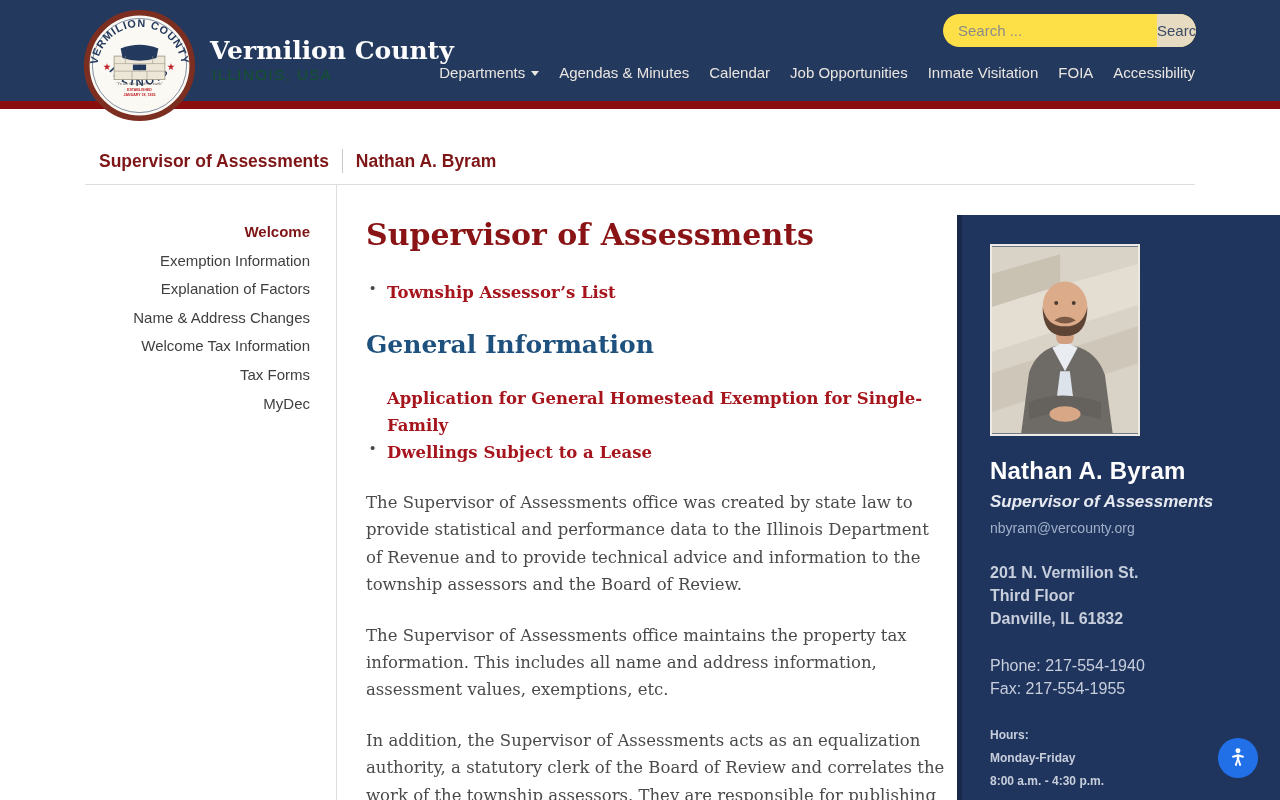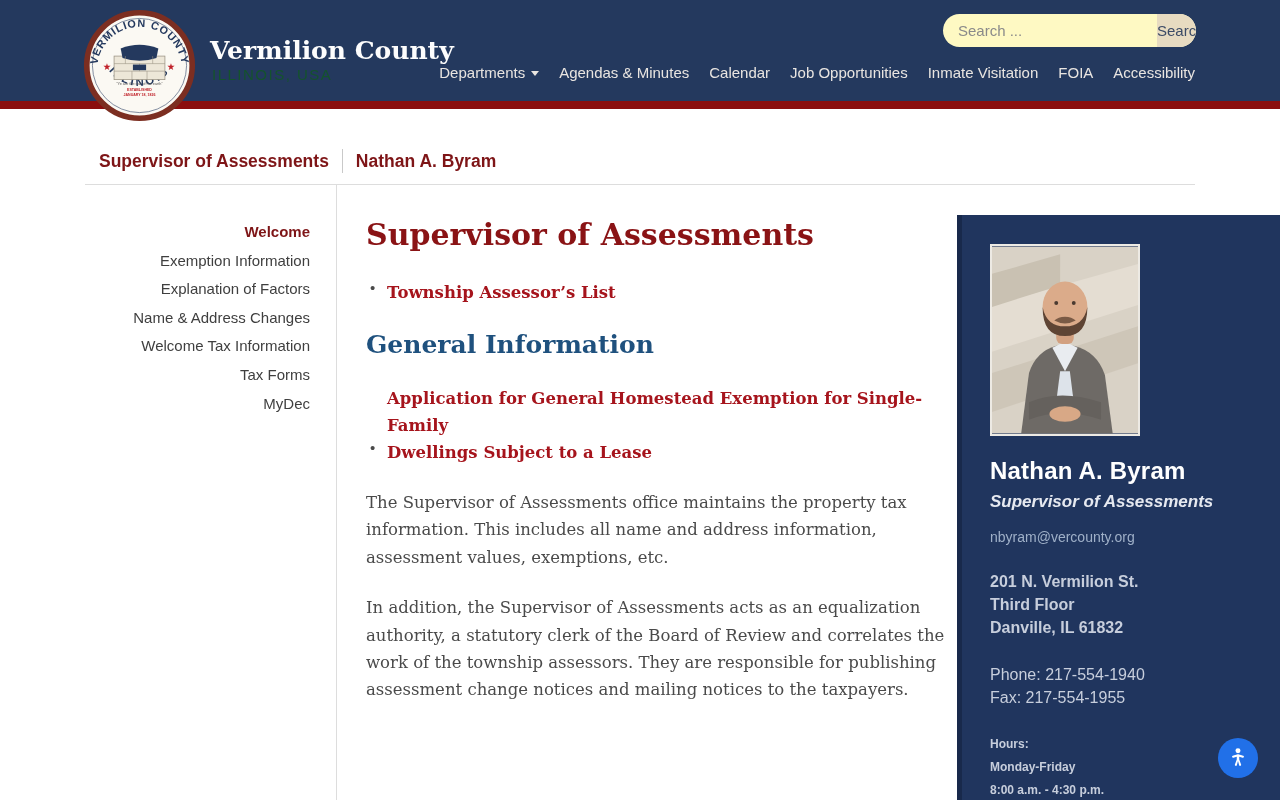--- a/index.html
+++ b/index.html
@@ -7,21 +7,21 @@
     font-family:"Liberation Sans", sans-serif; }
 
   
   .header { position:absolute; top:0; left:0; width:1280px; height:101px; background:#24395E; }
   .redbar { position:absolute; top:101px; left:0; width:1280px; height:8px; background:#8B0E0E; }
   .logo { position:absolute; left:83px; top:9px; width:113px; height:113px; z-index:6; cursor:pointer; }
   .brand-title { position:absolute; left:210px; top:36px; font-family:"DejaVu Serif", serif;
     font-weight:bold; font-size:25px; color:#FDFDFD; }
   .brand-sub { position:absolute; left:212px; top:66px; font-size:15px; color:#14532d; letter-spacing:1.5px; }
 
-  .search { position:absolute; top:14px; left:943px; width:253px; height:33px; background:#fef9c3;
+  .search { position:absolute; top:14px; left:943px; width:253px; height:33px; background:#fde047;
     border-radius:17px; display:flex; overflow:hidden; }
   .search input { flex:1; border:none; outline:none; padding:0 0 0 15px; font-size:15px; color:#555;
     font-family:"Liberation Sans", sans-serif; background:transparent; }
   .search input::placeholder { color:#8a8a8a; }
   .search button { width:67px; border:none; background:#E7DBC1; color:#3C4B66; font-size:15px;
     font-family:"Liberation Sans", sans-serif; border-radius:0 17px 17px 0; cursor:pointer; }
 
   .nav { position:absolute; top:64px; left:446px; width:749px; display:flex; gap:20px;
     justify-content:flex-end; align-items:center; }
   .nav-item { color:#E9E5E1; font-size:15px; white-space:nowrap; cursor:pointer; display:flex;
@@ -56,21 +56,21 @@
   .no-bullet { padding-left:21px; }
   .para { font-family:"DejaVu Serif", serif; font-size:16.5px; line-height:27.4px; color:#4A4A4A;
     margin-top:23px; }
 
   
   .panel { position:absolute; top:215px; left:957px; width:323px; height:585px; background:#20355E;
     border-left:5px solid #18294B; padding:29px 28px 0 28px; }
   .photo { width:150px; height:192px; border:2px solid #EDEAE4; display:block; }
   .p-name { margin-top:21px; font-size:24px; font-weight:bold; color:#FFFFFF; letter-spacing:0.2px; }
   .p-role { margin-top:7px; font-size:17px; font-weight:bold; font-style:italic; color:#E6E9F0; }
-  .p-email { margin-top:17px; font-size:14px; color:#9FB0C8; cursor:pointer; }
+  .p-email { margin-top:8px; font-size:14px; color:#9FB0C8; cursor:pointer; }
   .p-addr { margin-top:25px; font-size:16px; line-height:23px; color:#C7CEDC; font-weight:bold; }
   .p-phone { margin-top:24px; font-size:16px; line-height:23px; color:#C7CEDC; font-weight:normal; }
   .p-hours { margin-top:24px; font-size:12px; line-height:23px; color:#C7CEDC; font-weight:bold; }
 
   
   .a11y-btn { position:absolute; left:1218px; top:738px; width:40px; height:40px; border-radius:50%;
     background:#2170E8; border:none; cursor:pointer; display:flex; align-items:center;
     justify-content:center; z-index:10; }
 </style>
 </head>
@@ -168,20 +168,21 @@
   <div class="ul-2">
     <div class="li-row no-bullet">
       <span class="red-link">Application for General Homestead Exemption for Single-Family</span>
     </div>
     <div class="li-row">
       <span class="bullet">•</span>
       <span class="red-link">Dwellings Subject to a Lease</span>
     </div>
   </div>
 
+  <p class="para">The Supervisor of Assessments office was created by state law to provide statistical and performance data to the Illinois Department of Revenue and to provide technical advice and information to the township assessors and the Board of Review.</p>
   <p class="para">The Supervisor of Assessments office maintains the property tax information. This includes all name and address information, assessment values, exemptions, etc.</p>
   <p class="para">In addition, the Supervisor of Assessments acts as an equalization authority, a statutory clerk of the Board of Review and correlates the work of the township assessors. They are responsible for publishing assessment change notices and mailing notices to the taxpayers.</p>
 </main>
 
 <aside class="panel">
   <svg class="photo" viewBox="0 0 150 192">
     <rect width="150" height="192" fill="#D9D2C6"></rect>
     <polygon points="0,60 150,18 150,60 0,108" fill="#E4DDD2"></polygon>
     <polygon points="0,130 150,82 150,120 0,170" fill="#CEC6B8"></polygon>
     <polygon points="0,28 70,8 70,40 0,62" fill="#C9C1B2"></polygon>

